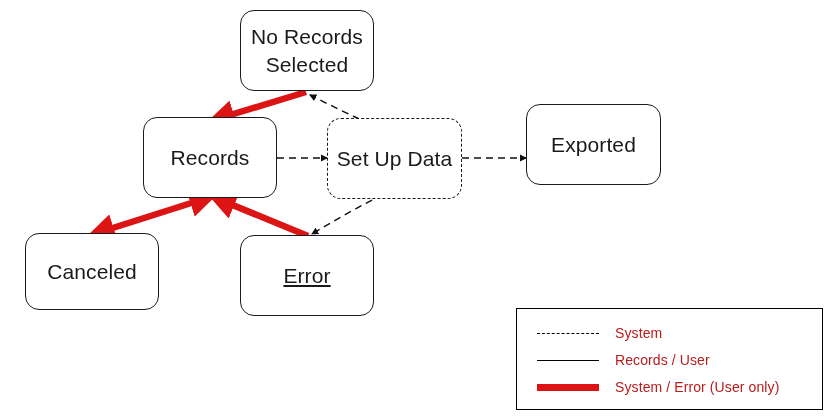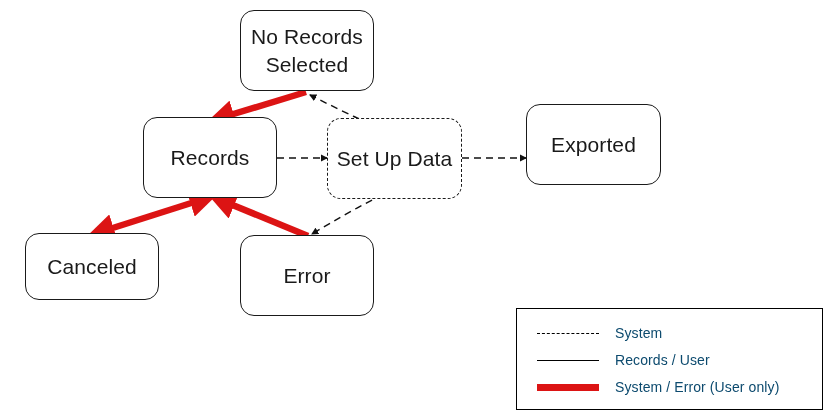--- a/index.html
+++ b/index.html
@@ -43,22 +43,22 @@
   }
   .node-label {
     display: block;
     white-space: pre-line;
     padding: 0 6px;
   }
   #node-no-records   { left: 240px; top: 10px;  width: 134px; height: 81px; }
   #node-pending      { left: 143px; top: 117px; width: 134px; height: 81px; }
   #node-setup-data   { left: 327px; top: 118px; width: 135px; height: 81px; }
   #node-exported     { left: 526px; top: 104px; width: 135px; height: 81px; }
-  #node-canceled     { left: 25px;  top: 233px; width: 134px; height: 67px; }
-  #node-error        { left: 240px; top: 235px; width: 134px; height: 81px; }
+  #node-canceled     { left: 25px;  top: 233px; width: 134px; height: 77px; }
+  #node-error        { left: 240px; top: 235px; width: 134px; height: 81px; text-decoration: underline; }
 
   #legend-box {
     position: absolute;
     left: 516px;
     top: 308px;
     width: 307px;
     height: 102px;
     box-sizing: border-box;
     border: 1.5px solid #000000;
     background: #ffffff;
@@ -90,21 +90,21 @@
   }
   .swatch-solid::before {
     border-top: 1.4px solid #000000;
   }
   .swatch-red::before {
     border-top: 7px solid #DC1414;
     transform: translateY(-3px);
   }
   .legend-label {
     font-size: 14px;
-    color: #0c4a6e;
+    color: #b91c1c;
     white-space: nowrap;
     letter-spacing: 0.1px;
   }
 </style>
 </head>
 <body>
 
 <svg id="diagram-canvas" viewBox="0 0 832 418" xmlns="http://www.w3.org/2000/svg">
   <defs>
     <marker id="arrow-black" viewBox="0 0 10 10" refX="8.6" refY="5" markerWidth="5.2" markerHeight="5.2" orient="auto-start-reverse">

